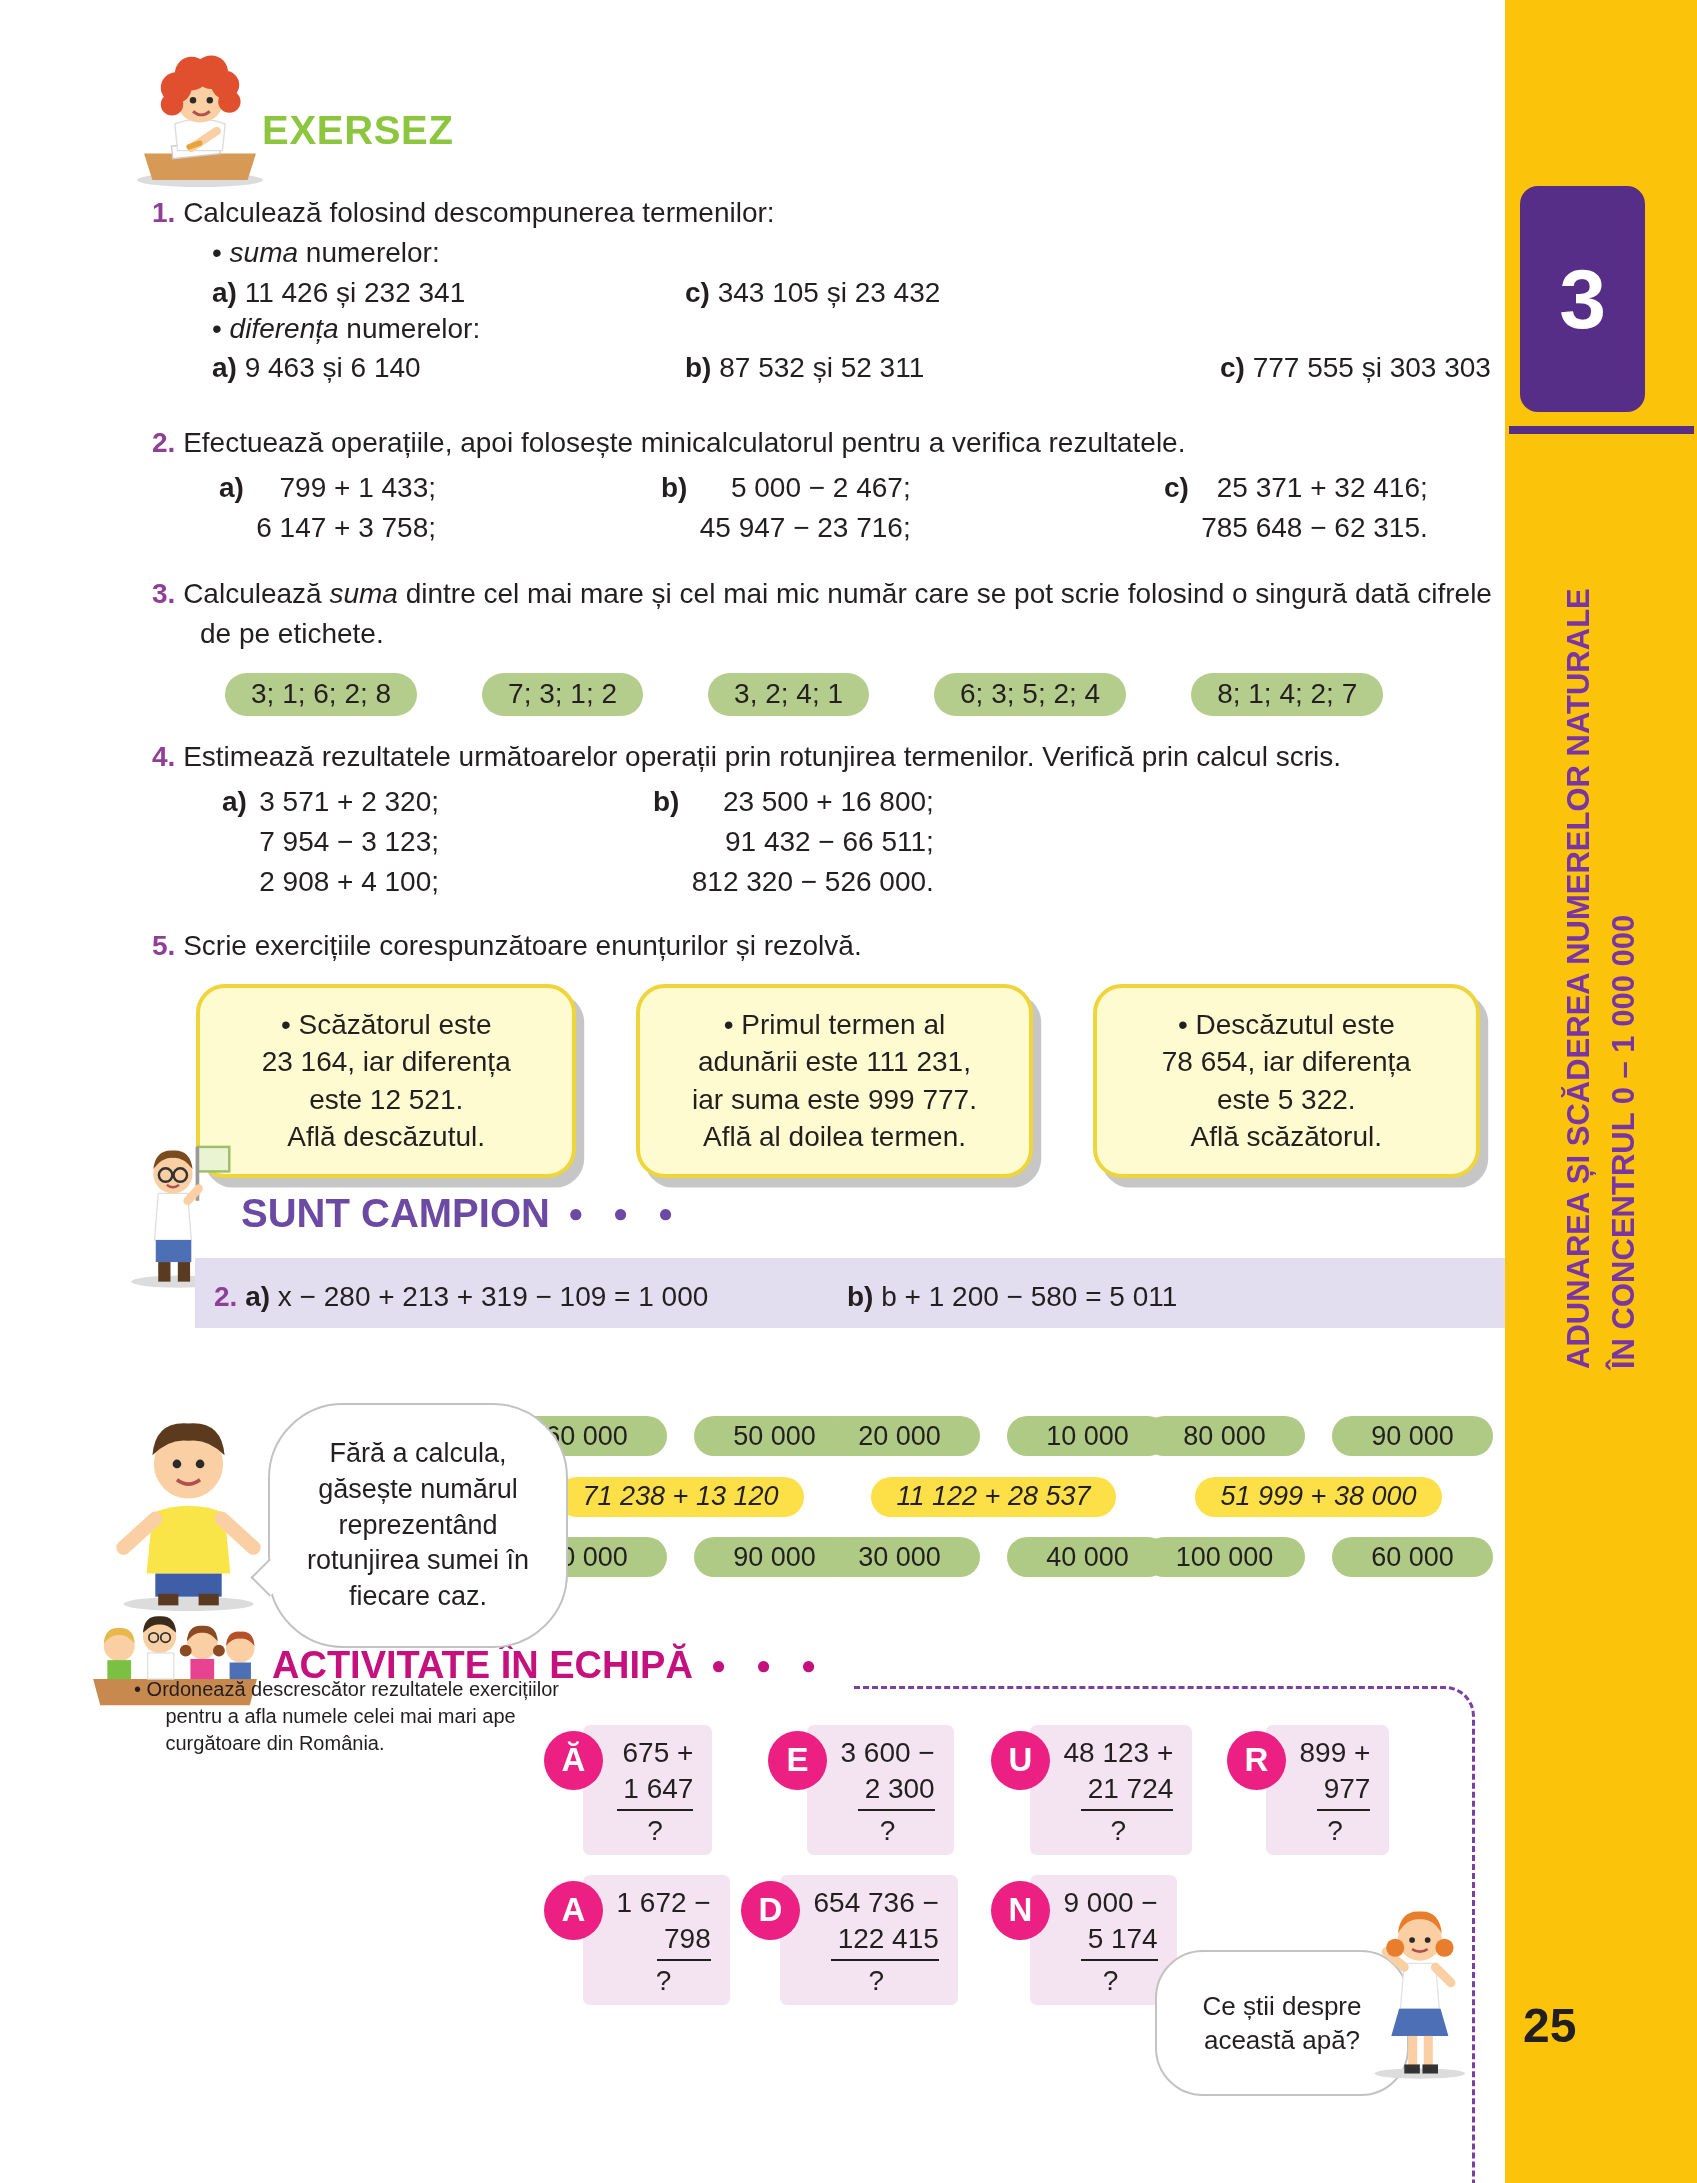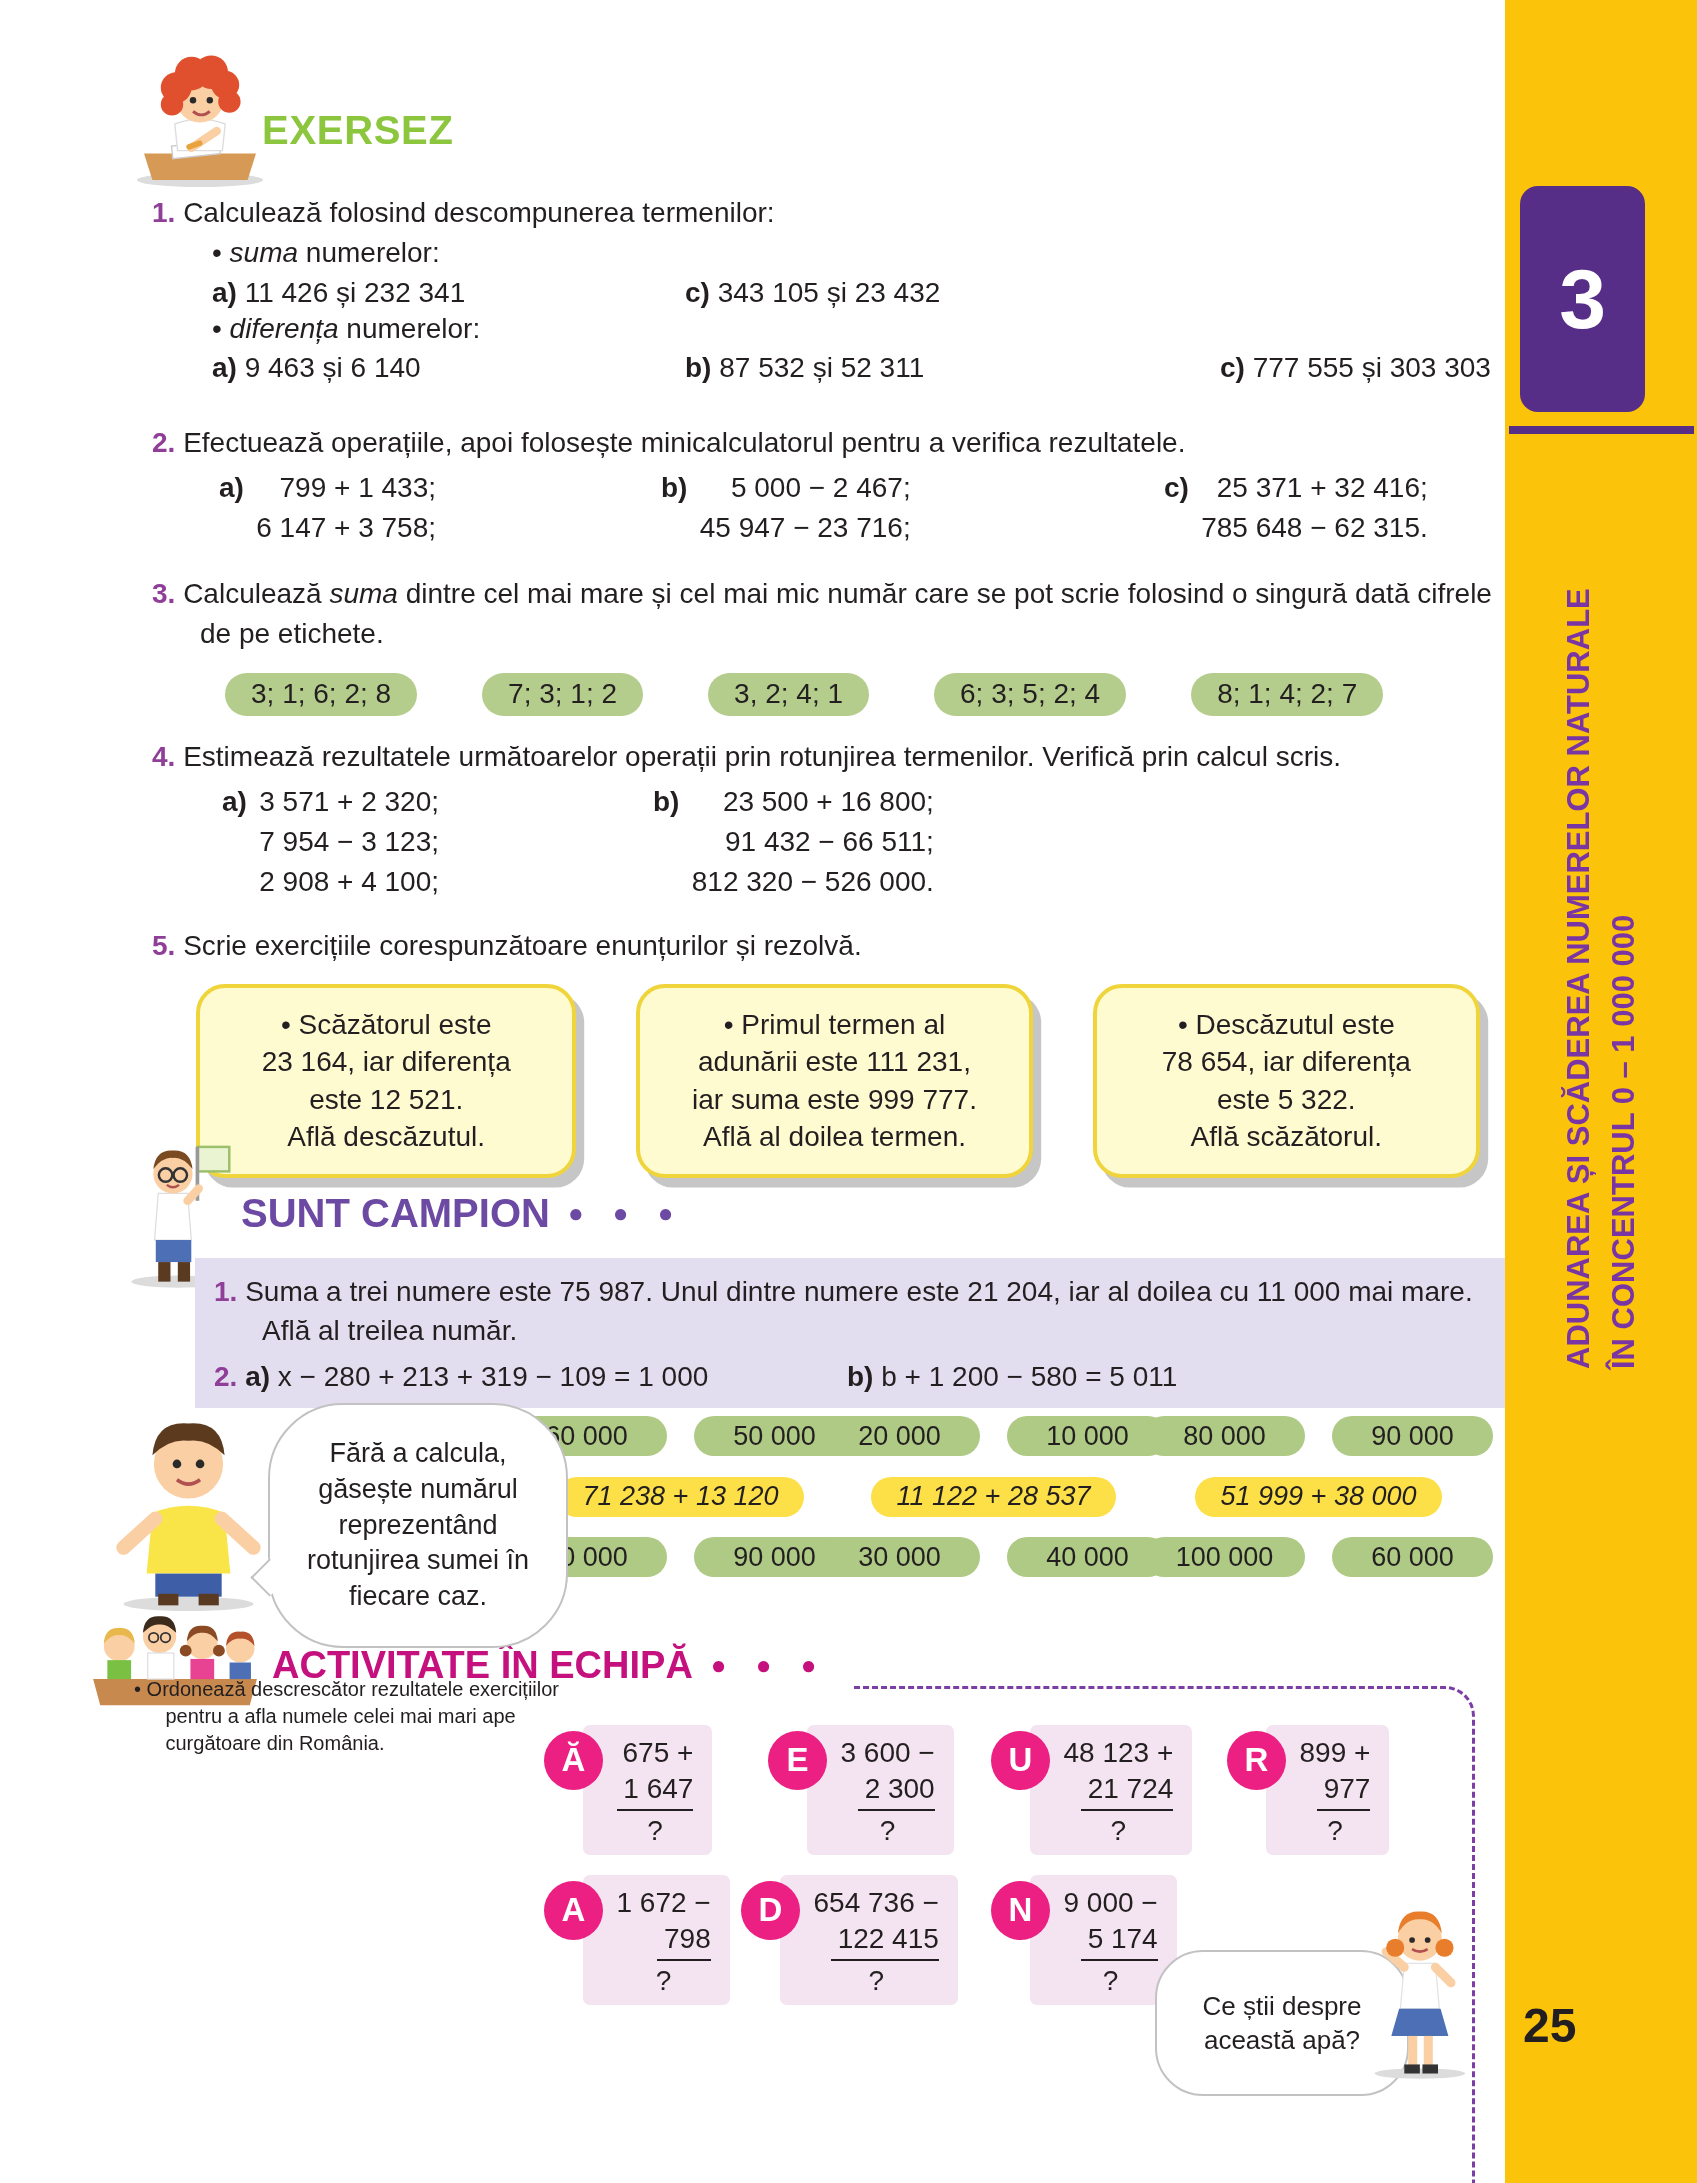--- a/index.html
+++ b/index.html
@@ -215,21 +215,20 @@
   <circle cx="44" cy="27" r="5.5" fill="none" stroke="#333333" stroke-width="2"></circle>
   <line x1="37" y1="27" x2="39" y2="27" stroke="#333333" stroke-width="2"></line>
   <path d="M33 35 Q38 39 43 35" stroke="#b05050" stroke-width="2" fill="none"></path>
 </svg>
 <div class="campion-head">
   <span>SUNT CAMPION</span>
   <span class="dots">● ● ●</span>
 </div>
 
 <div class="campion-panel">
-  <div class="para hang"><span class="num">1.</span> <span>Suma a trei numere este 75 987. Unul dintre numere este 21 204, iar al doilea cu 11 000 mai mare. Află al treilea număr.</span></div>
   <div class="i2row">
     <div class="i2a"><span class="num">2.</span> <span class="ltr">a)</span> <span>x − 280 + 213 + 319 − 109 = 1 000</span></div>
     <div><span class="ltr">b)</span> <span>b + 1 200 − 580 = 5 011</span></div>
   </div>
 </div>
 
 <svg class="charsvg" style="left:108px;top:1412px;width:161px;height:202px;" viewBox="0 0 110 140">
   <ellipse cx="55" cy="133" rx="45" ry="5" fill="#dcdcdc"></ellipse>
   <path d="M30 70 Q55 60 80 70 L84 112 L26 112 Z" fill="#F9E547"></path>
   <path d="M32 74 L10 94 M78 74 L100 94" stroke="#FBCFA4" stroke-width="10" stroke-linecap="round"></path>

